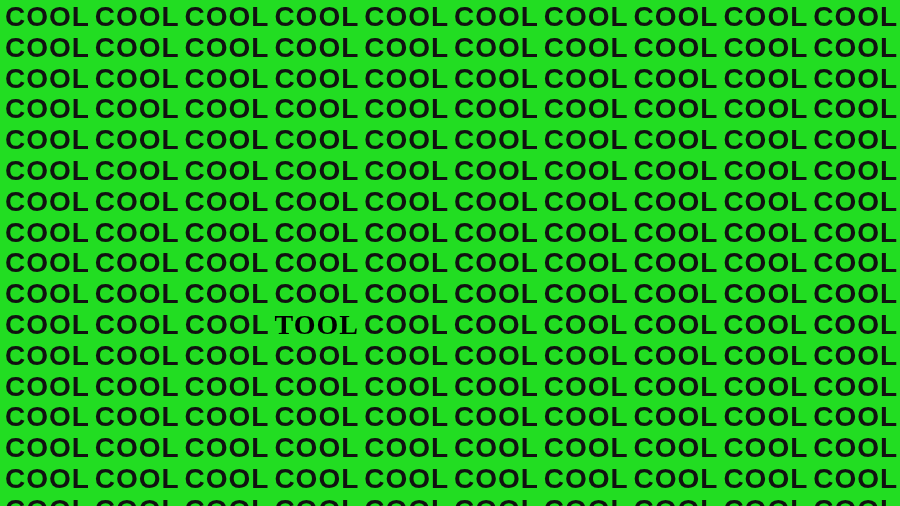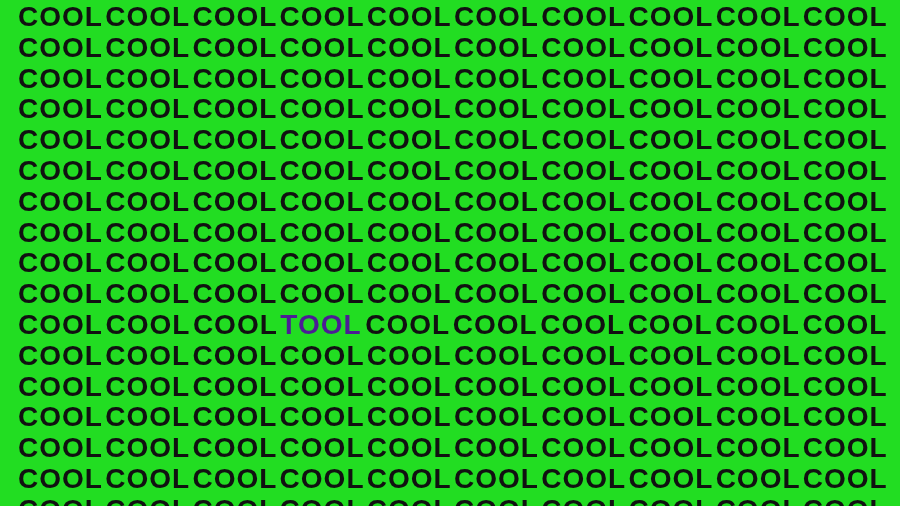--- a/index.html
+++ b/index.html
@@ -17,35 +17,36 @@
       flex-direction: column;
       justify-content: flex-start;
       padding: 2px 0;
     }
     .grid-row {
       display: flex;
       flex-direction: row;
       align-items: flex-start;
       justify-content: flex-start;
       flex: 1;
-      padding: 0 14px;
+      padding: 0 1px;
     }
     .word {
       font-size: 28px;
       font-weight: 900;
       color: #111111;
       font-family: Arial Black, Arial, sans-serif;
       letter-spacing: 1px;
       min-width: 85px;
       text-align: left;
       padding: 0 4px;
       line-height: 1.1;
     }
     .word.tool {
-      color: #4c1d95;
+      color: #000000;
+      font-family: Liberation Serif, serif;
     }
   </style>
 </head>
 <body>
 
 <div id="word-grid">
     <div class="grid-row">
       <span class="word">COOL</span>
       <span class="word">COOL</span>
       <span class="word">COOL</span>

